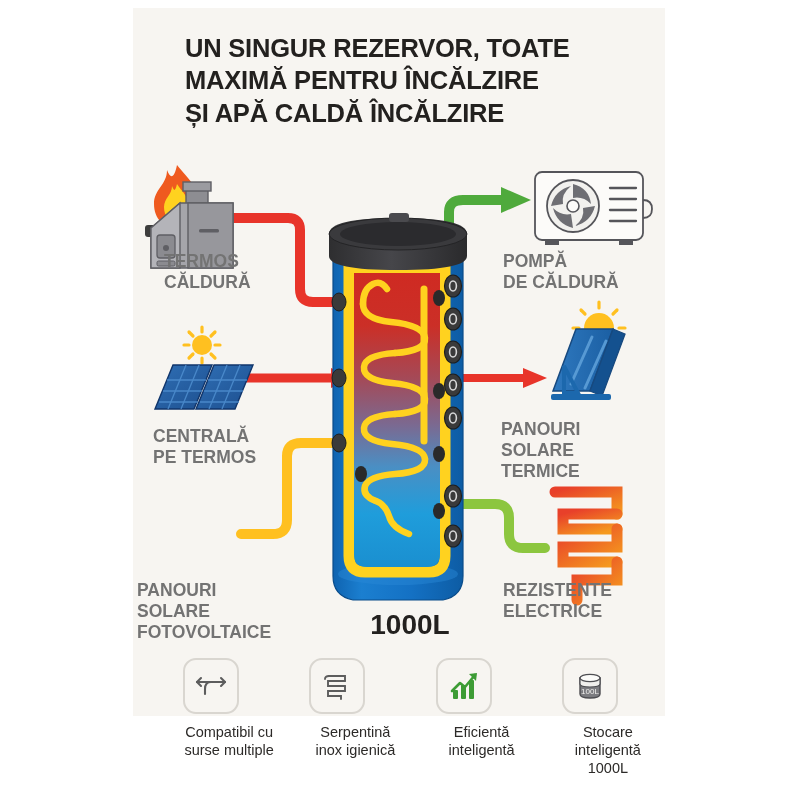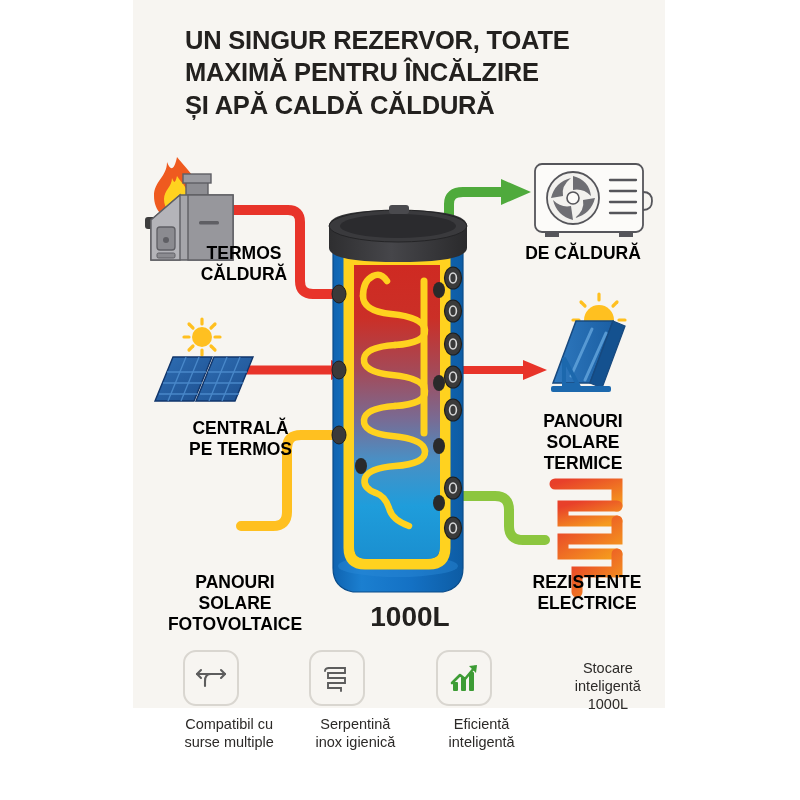--- a/index.html
+++ b/index.html
@@ -1,40 +1,40 @@
 <!DOCTYPE html>
 <html><head>
 <meta charset="utf-8">
 <style>
   html,body{margin:0;padding:0;background:#ffffff;}
   body{width:800px;height:800px;overflow:hidden;font-family:"Liberation Sans",sans-serif;}
-  #card{position:absolute;left:133px;top:0;width:532px;height:708px;background:#f7f5f1;}
+  #card{position:absolute;left:133px;top:8px;width:532px;height:708px;background:#f7f5f1;}
   .abs{position:absolute;}
   
   #title{left:185px;top:24px;width:470px;font-size:25.5px;font-weight:bold;color:#23211f;
          line-height:1.27;letter-spacing:-0.2px;}
   #title div{white-space:nowrap;}
   
-  .lbl{font-weight:bold;color:#000000;font-size:17.5px;line-height:1.2;text-align:center;}
+  .lbl{font-weight:bold;color:#737373;font-size:17.5px;line-height:1.2;text-align:left;}
   .lbl div{white-space:nowrap;}
   .feat{flex:1;display:flex;flex-direction:column;align-items:center;}
   .featbox{width:52px;height:52px;border:2px solid #d9d6d0;border-radius:13px;background:#f7f5f1;
            display:flex;align-items:center;justify-content:center;}
   .feattxt{margin-top:9px;font-size:14.5px;color:#2c2a28;line-height:1.25;text-align:center;}
   .feattxt div{white-space:nowrap;margin-left:36px;}
 </style>
 </head>
 <body>
 
 <div id="card" class="abs">
 
   <div id="title" class="abs" style="left:52px;top:24px;">
     <div>UN SINGUR REZERVOR, TOATE</div>
     <div>MAXIMĂ PENTRU ÎNCĂLZIRE</div>
-    <div>ȘI APĂ CALDĂ CĂLDURĂ</div>
+    <div>ȘI APĂ CALDĂ ÎNCĂLZIRE</div>
   </div>
 
   <svg class="abs" style="left:0;top:148px;" width="532" height="490" viewBox="0 0 532 490">
 
     <defs>
       <linearGradient id="tankFill" x1="0" y1="0" x2="0" y2="1">
         <stop offset="0%" stop-color="#cf2a22"></stop>
         <stop offset="18%" stop-color="#cb2f27"></stop>
         <stop offset="36%" stop-color="#a44a58"></stop>
         <stop offset="52%" stop-color="#7a6a92"></stop>
@@ -265,20 +265,21 @@
     <div>PE TERMOS</div>
   </div>
 
   <div class="abs lbl" style="left:4px;top:572px;width:196px;">
     <div>PANOURI</div>
     <div>SOLARE</div>
     <div>FOTOVOLTAICE</div>
   </div>
 
   <div class="abs lbl" style="left:370px;top:243px;width:160px;">
+    <div>POMPĂ</div>
     <div>DE CĂLDURĂ</div>
   </div>
 
   <div class="abs lbl" style="left:368px;top:411px;width:164px;">
     <div>PANOURI</div>
     <div>SOLARE</div>
     <div>TERMICE</div>
   </div>
 
   <div class="abs lbl" style="left:370px;top:572px;width:168px;">
@@ -336,20 +337,28 @@
           <polygon points="21,3 29,2 28,10" fill="#3d9c35"></polygon>
         </svg>
       </div>
       <div class="feattxt">
         <div>Eficientă</div>
         <div>inteligentă</div>
       </div>
     </div>
 
     <div class="feat">
+      <div class="featbox">
+        <svg width="34" height="34" viewBox="0 0 34 34">
+          <path d="M 7 9 V 25 Q 7 29 17 29 Q 27 29 27 25 V 9 Z" fill="#7c7c80" stroke="#4e4e52" stroke-width="1.4"></path>
+          <path d="M 7 9 V 15 Q 7 18 17 18 Q 27 18 27 15 V 9 Z" fill="#f0efec" stroke="#4e4e52" stroke-width="1.2"></path>
+          <ellipse cx="17" cy="9" rx="10" ry="3.6" fill="#fbfbf9" stroke="#4e4e52" stroke-width="1.3"></ellipse>
+          <text x="17" y="25" text-anchor="middle" font-family="Liberation Sans, sans-serif" font-size="8" fill="#f2f1ee">100L</text>
+        </svg>
+      </div>
       <div class="feattxt">
         <div>Stocare</div>
         <div>inteligentă</div>
         <div>1000L</div>
       </div>
     </div>
 
   </div>
 
 </div>

